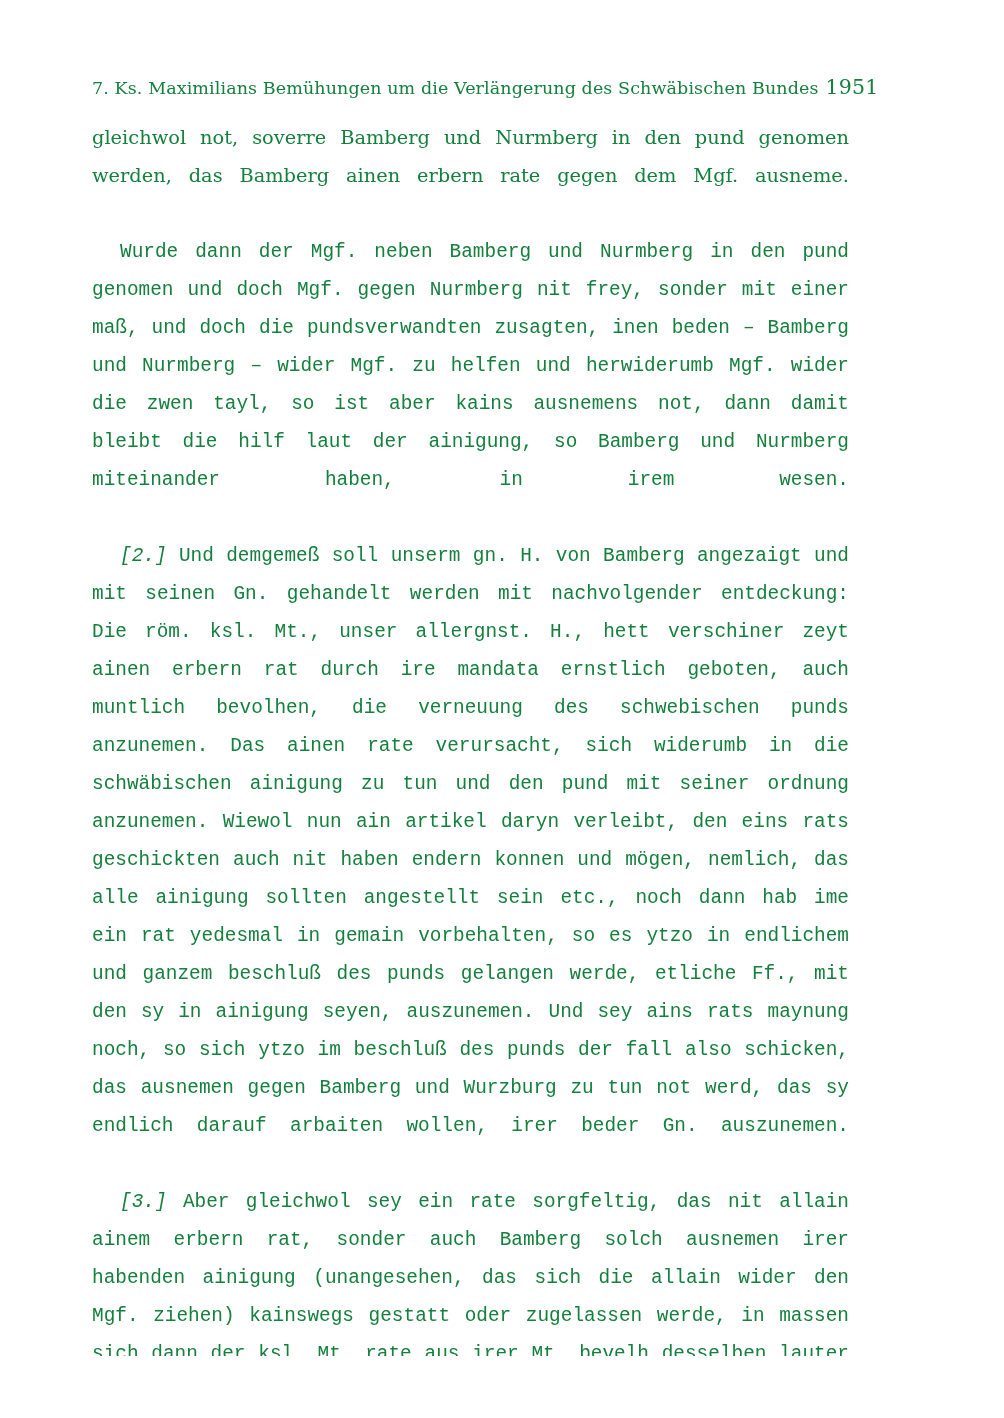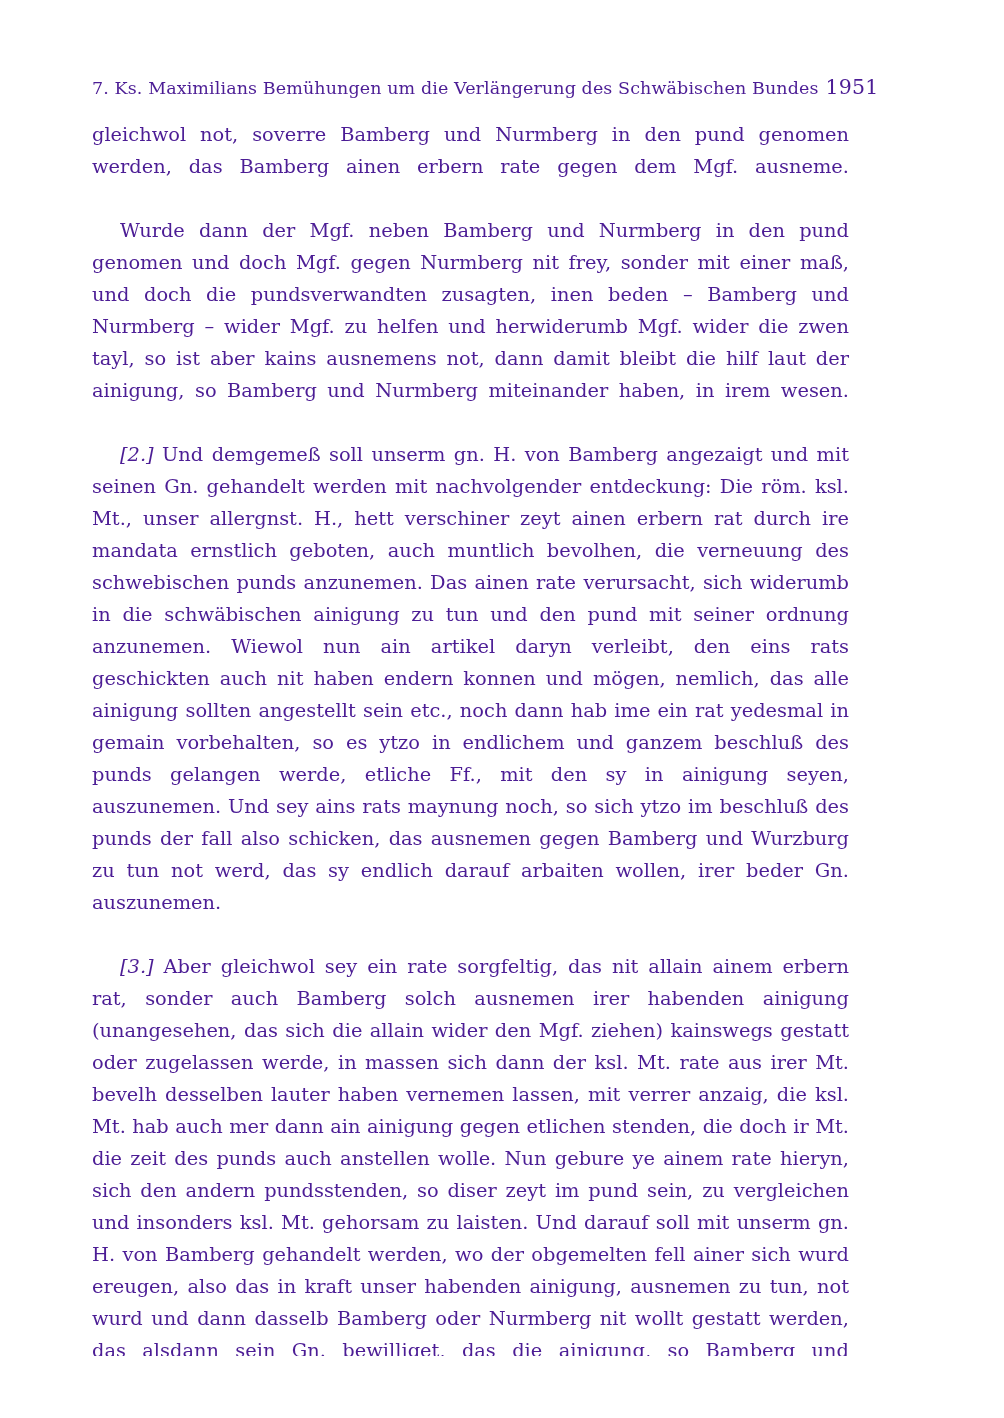--- a/index.html
+++ b/index.html
@@ -8,21 +8,21 @@
     padding: 0;
     background: #ffffff;
   }
 
   .page {
     position: relative;
     width: 1004px;
     height: 1356px;
     margin: 0 auto;
     background: #ffffff;
-    color: #4c1d95;
+    color: #15803d;
     font-family: "DejaVu Serif", "Liberation Serif", serif;
     overflow: hidden;
     box-sizing: border-box;
   }
 
   
   .running-head {
     position: absolute;
     left: 92px;
     top: 74px;
@@ -48,32 +48,33 @@
     left: 92px;
     top: 119px;
     width: 757px;
   }
 
   .para {
     margin: 0;
     text-align: justify;
     text-justify: inter-word;
     font-size: 19.4px;
-    line-height: 32px;
+    line-height: 38px;
     hyphens: none;
     -webkit-hyphens: none;
     word-spacing: 0.15px;
   }
 
   
   .para.cont {
     text-indent: 0;
   }
   .para.indent {
     text-indent: 28px;
+    font-family: Liberation Mono, monospace;
   }
 
   .section-marker {
     font-style: italic;
   }
 
   
   .para::after {
     content: "";
     display: inline-block;

